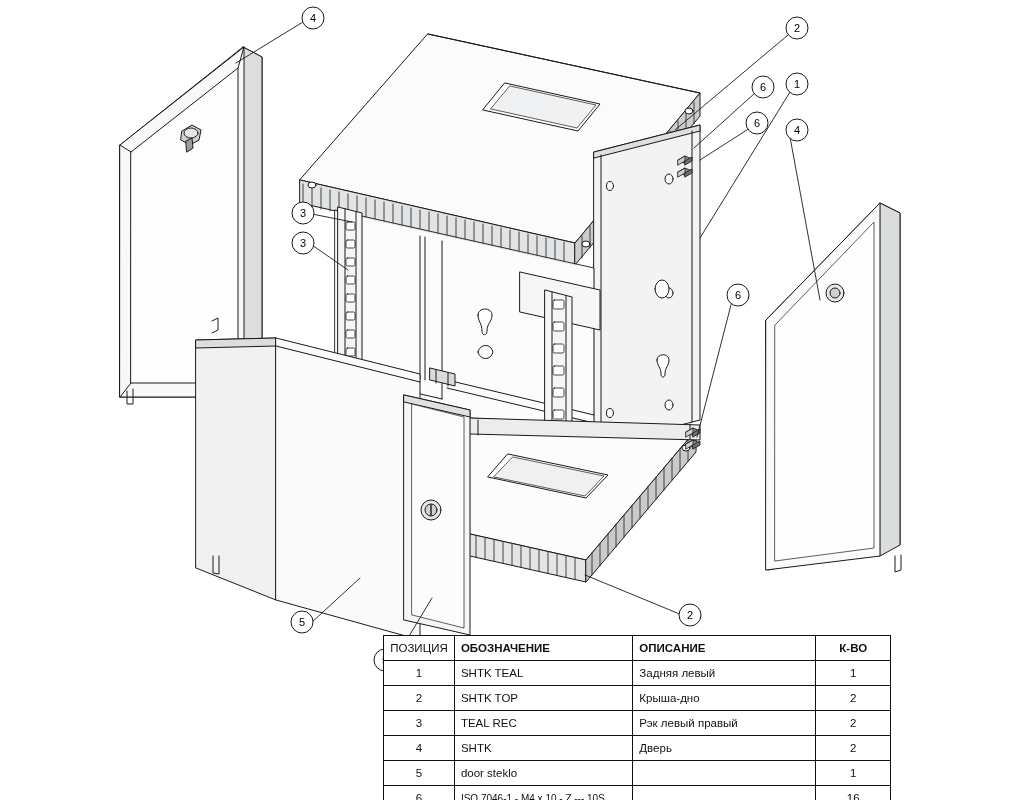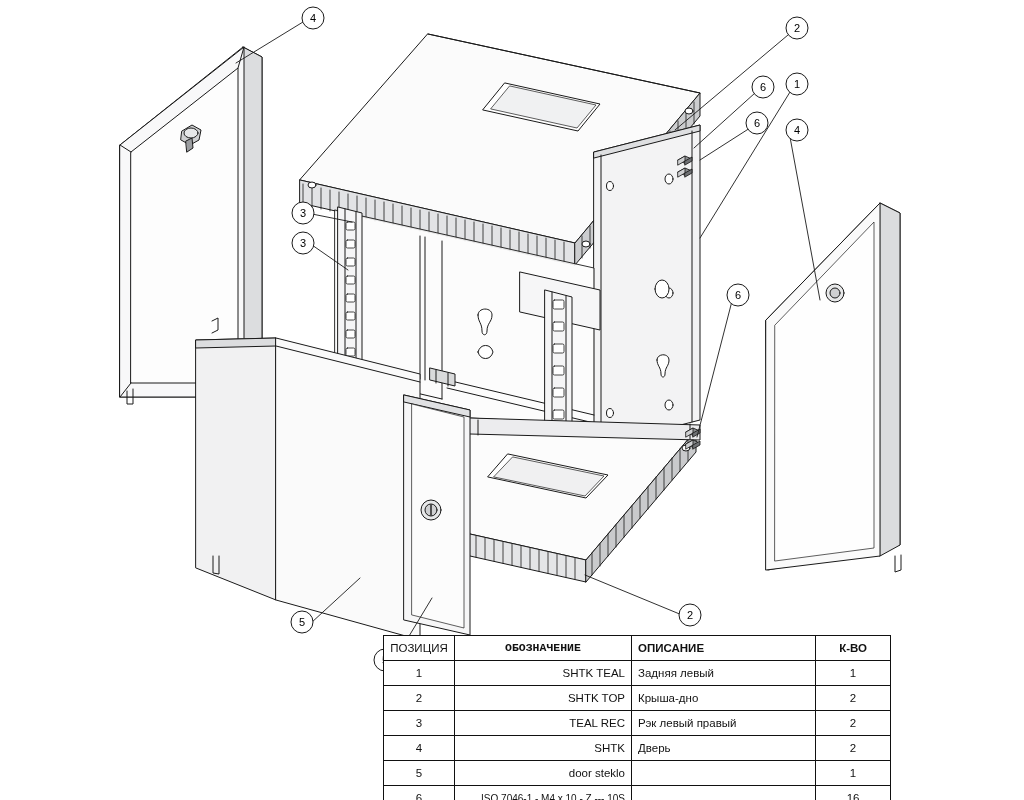--- a/index.html
+++ b/index.html
@@ -38,21 +38,21 @@
   .bom td, .bom th {
     border: 1px solid #111;
     font-size: 11.5px;
     height: 24px;
     padding: 0 6px;
     font-weight: normal;
     color: #111;
     line-height: 1.1;
   }
   .col-pos { width: 58px; text-align: center; }
-  .col-des { width: 180px; text-align: right; }
+  .col-des { width: 180px; text-align: left; }
   .col-desc { width: 190px; text-align: left; }
   .col-qty { width: 70px; text-align: center; }
   .balloon-text {
     font-size: 11px;
     font-family: "Liberation Sans", sans-serif;
   }
 </style>
 </head>
 <body>
 
@@ -392,21 +392,21 @@
         <circle cx="385" cy="660" r="11" fill="#ffffff" stroke="#1a1a1a" stroke-width="1"></circle>
         <text class="balloon-text" x="385" y="664" text-anchor="middle">5</text>
       </g>
     </g>
   </svg>
 
   <table class="bom">
     <tbody>
       <tr>
         <td class="col-pos">ПОЗИЦИЯ</td>
-        <td class="col-des" style="text-align:center;font-weight:bold;font-family:Liberation Mono, monospace;">ОБОЗНАЧЕНИЕ</td>
+        <td class="col-des" style="font-weight:bold;">ОБОЗНАЧЕНИЕ</td>
         <td class="col-desc" style="font-weight:bold;">ОПИСАНИЕ</td>
         <td class="col-qty" style="font-weight:bold;">К-ВО</td>
       </tr>
       <tr>
         <td class="col-pos">1</td>
         <td class="col-des">SHTK TEAL</td>
         <td class="col-desc">Задняя левый</td>
         <td class="col-qty">1</td>
       </tr>
       <tr>

